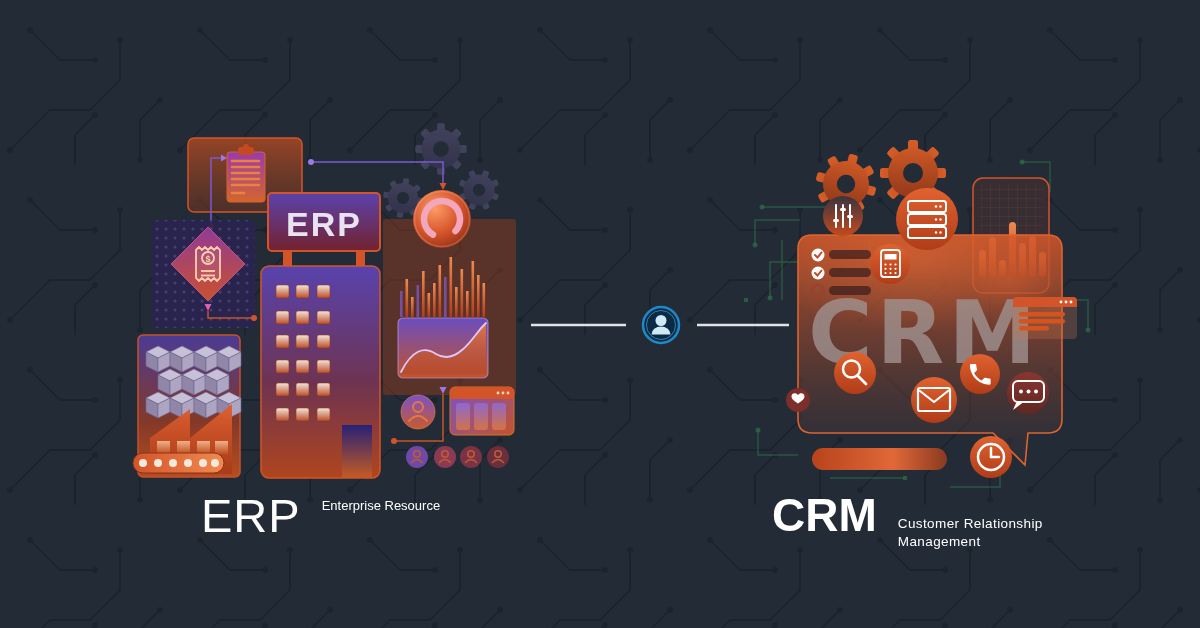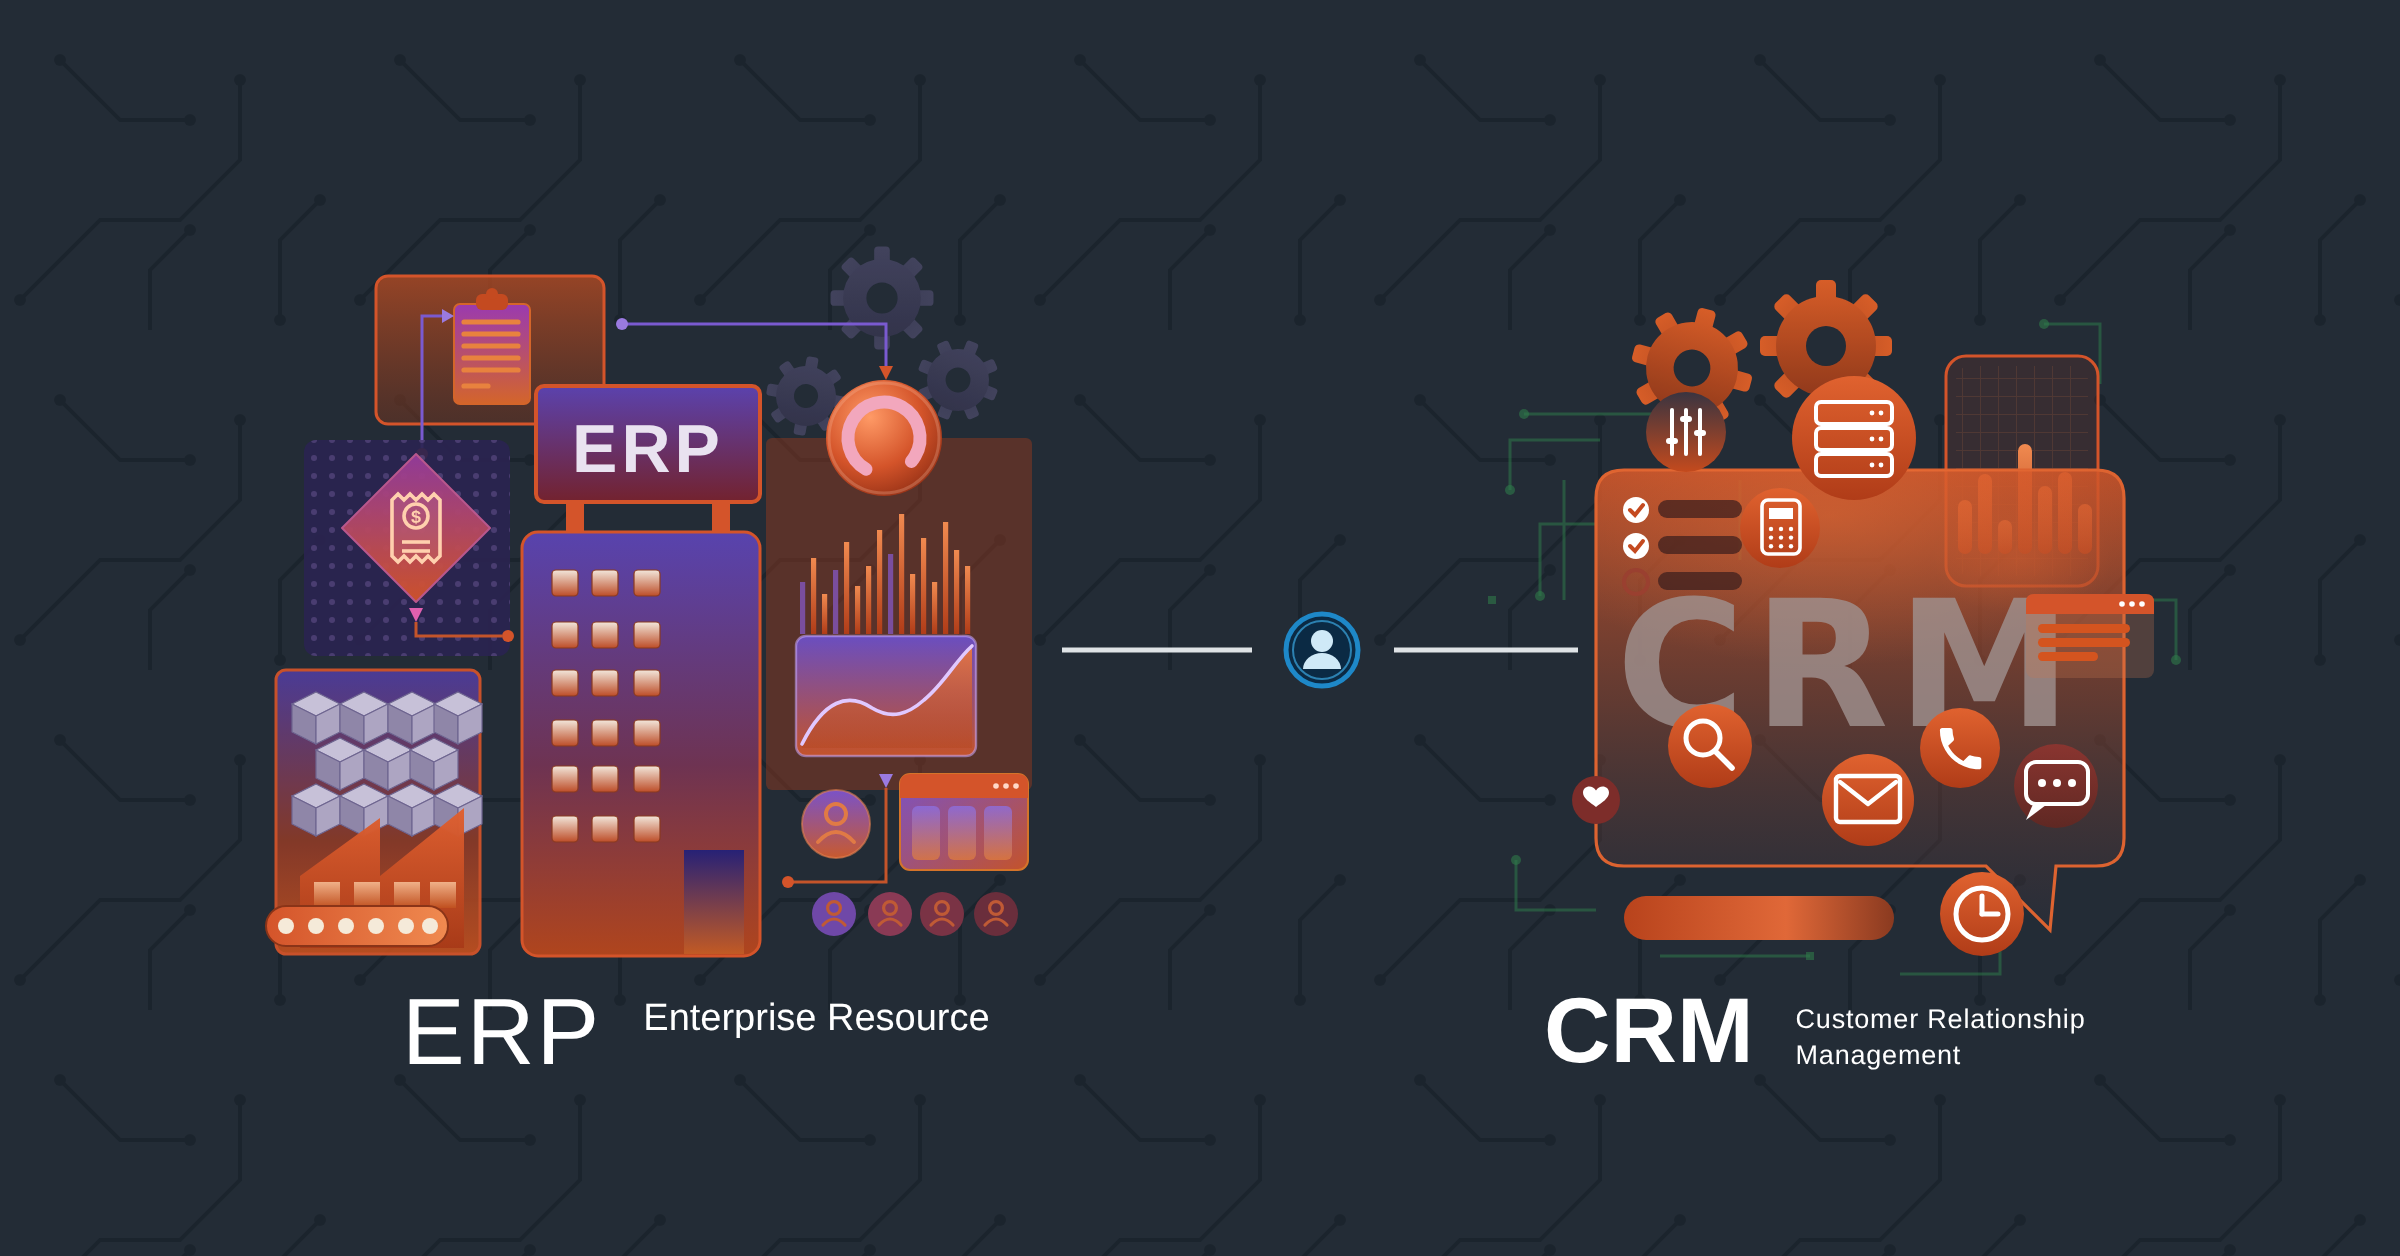--- a/index.html
+++ b/index.html
@@ -2,22 +2,22 @@
 <html><head>
 <meta charset="utf-8">
 <style>
   html,body{margin:0;padding:0;background:#10161c;}
   .stage{position:relative;width:1200px;height:628px;overflow:hidden;background:#232c36;
          font-family:"Liberation Sans",sans-serif;}
   .stage svg{position:absolute;left:0;top:0;display:block;}
   .caption{position:absolute;display:flex;align-items:flex-start;color:#fff;}
   .caption .big{font-weight:300;font-size:47px;line-height:1;letter-spacing:1px;}
   .caption.crm .big{font-weight:700;font-size:46px;letter-spacing:0;}
-  .caption .sub{display:block;margin-left:21px;margin-top:6px;font-size:19px;line-height:1.25;font-weight:400;}
-  .caption.crm .sub{font-size:13.5px;margin-top:9px;letter-spacing:.4px;line-height:1.3;}
+  .caption .sub{display:block;margin-left:21px;margin-top:6px;font-size:13px;line-height:1.25;font-weight:400;}
+  .caption.crm .sub{font-size:13.5px;margin-top:23px;letter-spacing:.4px;line-height:1.3;}
   .caption .sub span{display:block;}
   .cap-erp{left:201px;top:492px;}
   .cap-crm{left:772px;top:492px;}
 </style>
 </head>
 <body>
 
 <div class="stage">
 <svg width="1200" height="628" viewBox="0 0 1200 628">
   <defs>

